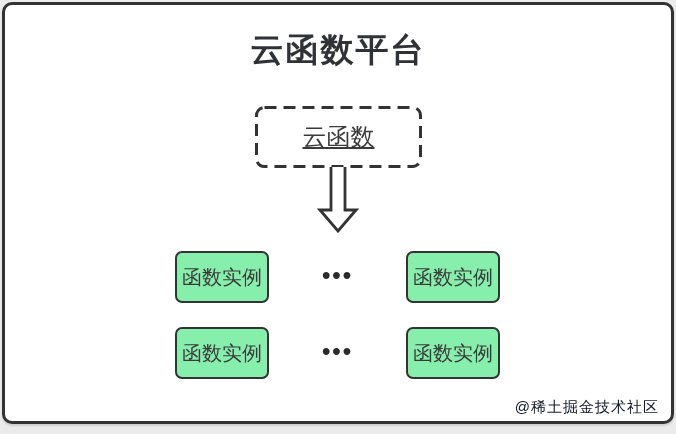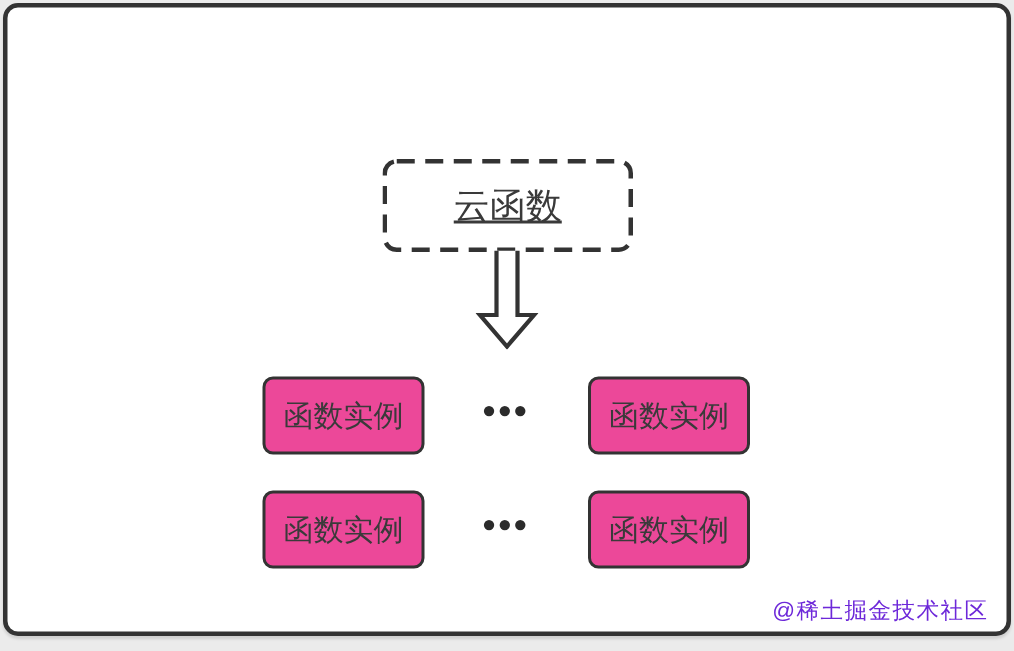--- a/index.html
+++ b/index.html
@@ -74,23 +74,23 @@
     width: 325px;
     height: 52px;
     display: flex;
     align-items: center;
     justify-content: space-between;
   }
   .row-1 { top: 251px; }
   .row-2 { top: 327px; }
   .instance-box {
     box-sizing: border-box;
-    width: 108px;
+    width: 94px;
     height: 52px;
-    background: #ec4899;
+    background: #86efac;
     border: 2.5px solid #333333;
     border-radius: 7px;
     display: flex;
     align-items: center;
     justify-content: center;
     font-size: 20px;
     color: #3a3a3a;
   }
   .dots {
     font-size: 24px;
@@ -98,31 +98,32 @@
     letter-spacing: 2px;
     color: #2b2b2b;
     line-height: 1;
     padding-bottom: 4px;
   }
   .watermark {
     position: absolute;
     right: 17px;
     top: 398px;
     font-size: 15px;
-    color: #6d28d9;
+    color: #0f172a;
     letter-spacing: 1px;
   }
 </style>
 </head>
 <body>
 
 <div class="canvas">
 
   <div class="panel"></div>
 
+  <div class="title">云函数平台</div>
 
   <div class="cloud-box">
     <svg width="167" height="62" viewBox="0 0 167 62">
       <rect x="1.5" y="1.5" width="164" height="59" rx="8" fill="#ffffff" stroke="#333333" stroke-width="3" stroke-dasharray="12 7"></rect>
     </svg>
     <div class="label">云函数</div>
   </div>
 
   <svg class="arrow" width="42" height="66" viewBox="0 0 42 66">
     <path d="M14 0 V43 H3 L21 64 L39 43 H28 V0" fill="#ffffff" stroke="#333333" stroke-width="2.8"></path>

